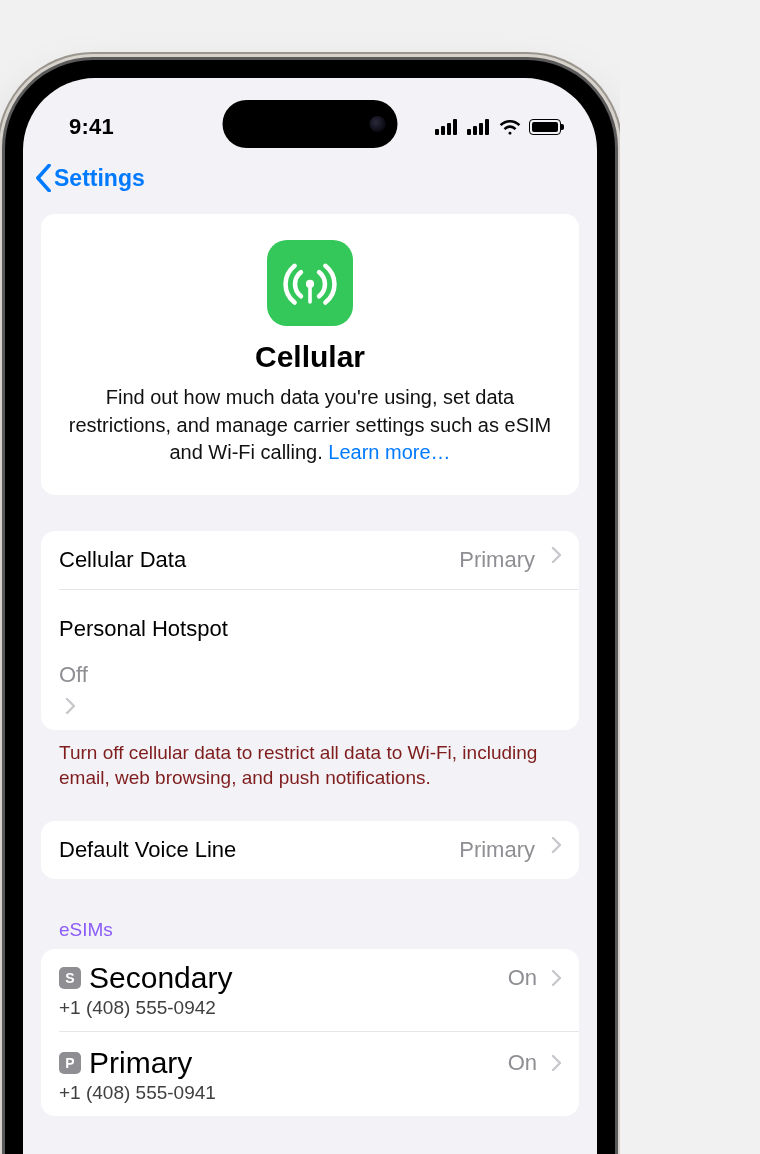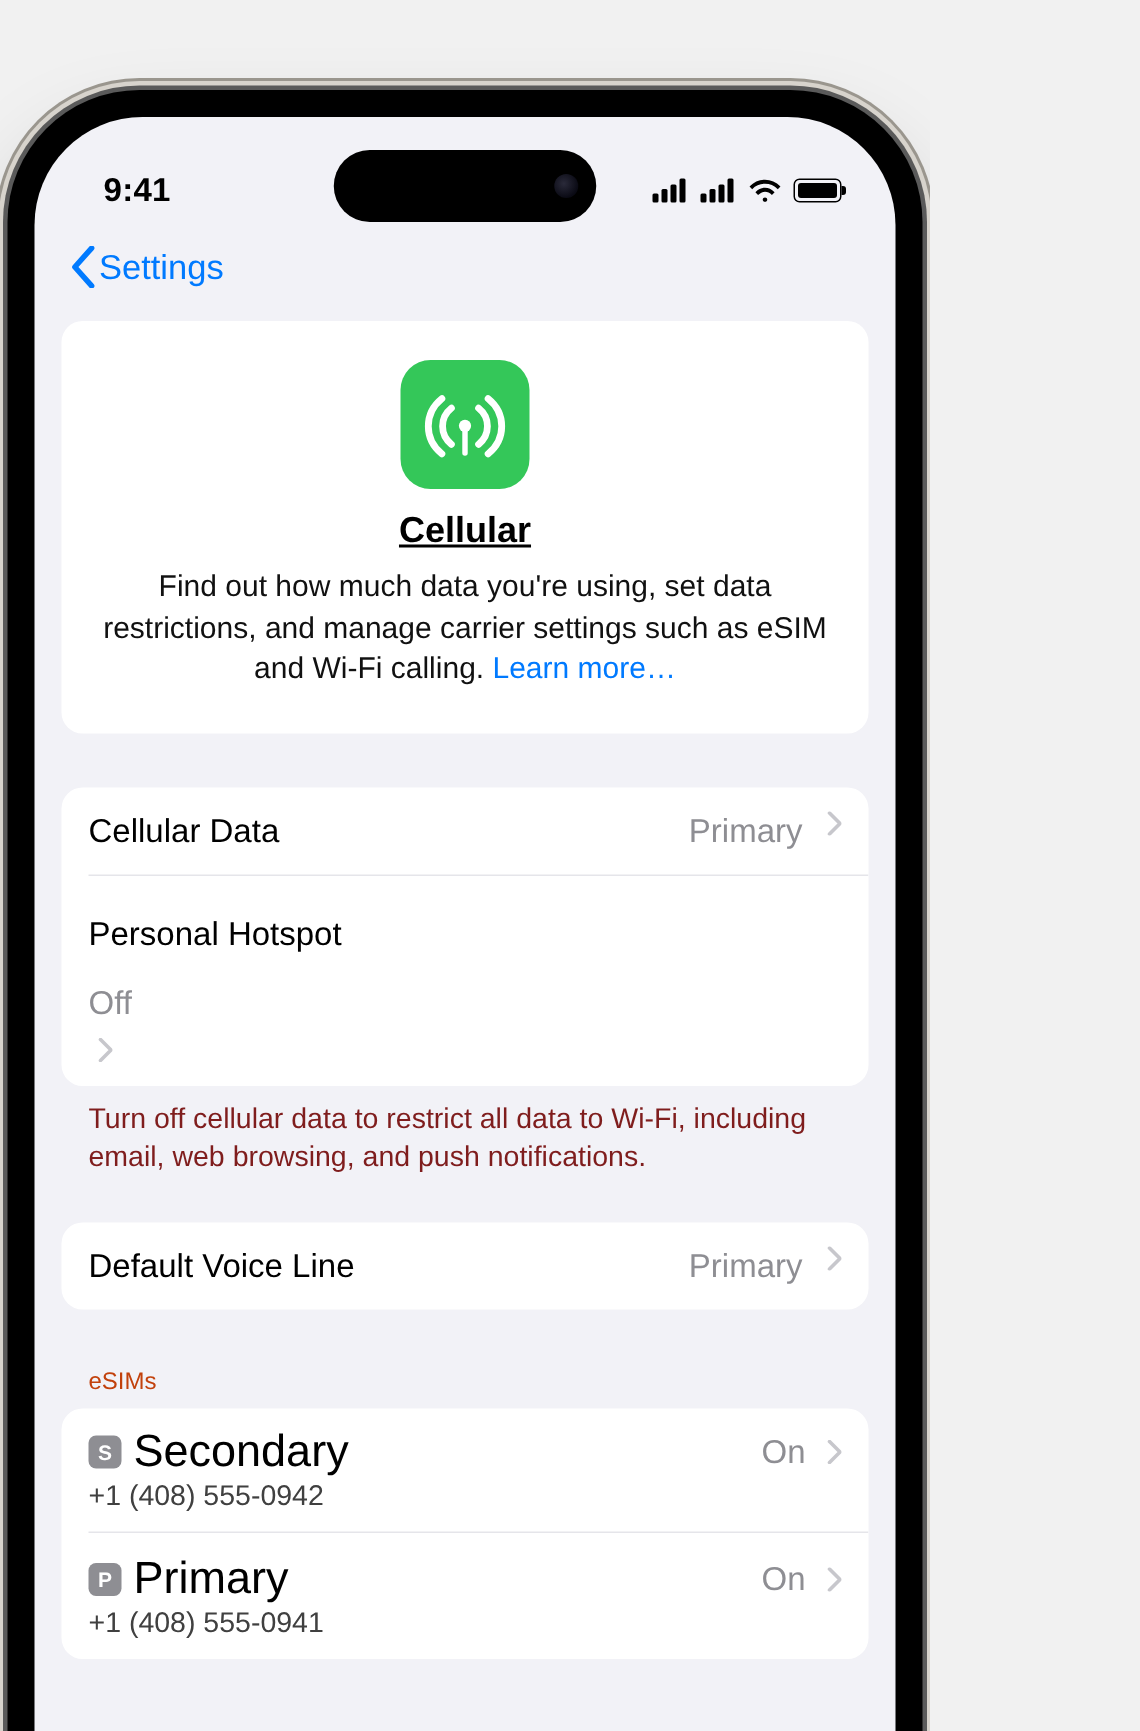--- a/index.html
+++ b/index.html
@@ -73,35 +73,35 @@
   .sig2 span:nth-child(1){height:6px}
   .sig2 span:nth-child(2){height:9px}
   .sig2 span:nth-child(3){height:12px}
   .sig2 span:nth-child(4){height:16px}
   .wifi svg { display:block; }
   .batt { width: 32px; height: 16px; border: 1.6px solid #000; border-radius: 4px; position: relative; }
   .batt::after { content:""; position:absolute; right:-4px; top:4px; width:3px; height:6px; background:#000; border-radius: 0 2px 2px 0; }
   .batt i { position:absolute; inset:2px; background:#000; border-radius:2px; display:block; }
 
   
-  .nav { display:flex; align-items:center; gap:6px; padding: 14px 12px 22px 24px; }
+  .nav { display:flex; align-items:center; gap:6px; padding: 14px 12px 22px 12px; font-weight: bold; }
   .nav .back { color:#007aff; font-size:23px; display:flex; align-items:center; gap:2px; }
   .chev { width: 17px; height: 28px; }
 
   
   .content { padding: 0 18px; }
   .card { background:#fff; border-radius: 14px; overflow:hidden; }
   .hero { padding: 26px 22px 28px; text-align:center; }
   .app-icon {
     width: 86px; height: 86px; border-radius: 20px;
     background: #34c759;
     margin: 0 auto 14px;
     display:flex; align-items:center; justify-content:center;
   }
-  .hero h1 { font-size: 24px; font-weight: 700; margin-bottom: 10px; text-decoration: underline; }
+  .hero h1 { font-size: 30px; font-weight: 700; margin-bottom: 10px; }
   .hero p { font-size: 20px; line-height: 1.38; color:#111; }
   .hero a { color:#007aff; text-decoration:none; }
 
   .group { margin-top: 36px; }
   .group.tight { margin-top: 30px; }
   .row {
     display:flex; 
     padding: 16px 18px;
     font-size: 22px;
     color:#000;
@@ -109,21 +109,21 @@
   }
   .row + .row { border-top: 1px solid #e5e5ea; margin-left: 18px; padding-left: 0; }
   .row + .row::before { content:""; }
   .card .row:not(:first-child) { border-top: 1px solid #e5e5ea; flex-direction: column; }
   .row .spacer { flex:1; }
   .row .value { color:#8e8e93; font-size:22px; }
   .row .chev-r { color:#c7c7cc; margin-left:6px; }
   .row .chev-r svg { display:block; }
 
   .footer-note { color:#7f1d1d; font-size:19px; line-height:1.35; padding: 10px 18px 0; }
-  .section-header { color:#c2410c; font-size:16px; padding: 0 18px 8px; margin-top: 40px; }
+  .section-header { color:#8b5cf6; font-size:19px; padding: 0 18px 8px; margin-top: 40px; }
 
   .sim-row { flex-wrap: wrap; padding: 12px 18px; row-gap: 2px; }
   .sim-row .top { display:flex; align-items:center; gap: 8px; width:100%; }
   .sim-row .top .spacer { flex:1; }
   .sim-badge {
     display:inline-flex; align-items:center; justify-content:center;
     width: 22px; height: 22px; border-radius: 5px;
     background:#8e8e93; color:#fff; font-size:14px; font-weight:700;
   }
   .sim-name { font-size: 30px; }

